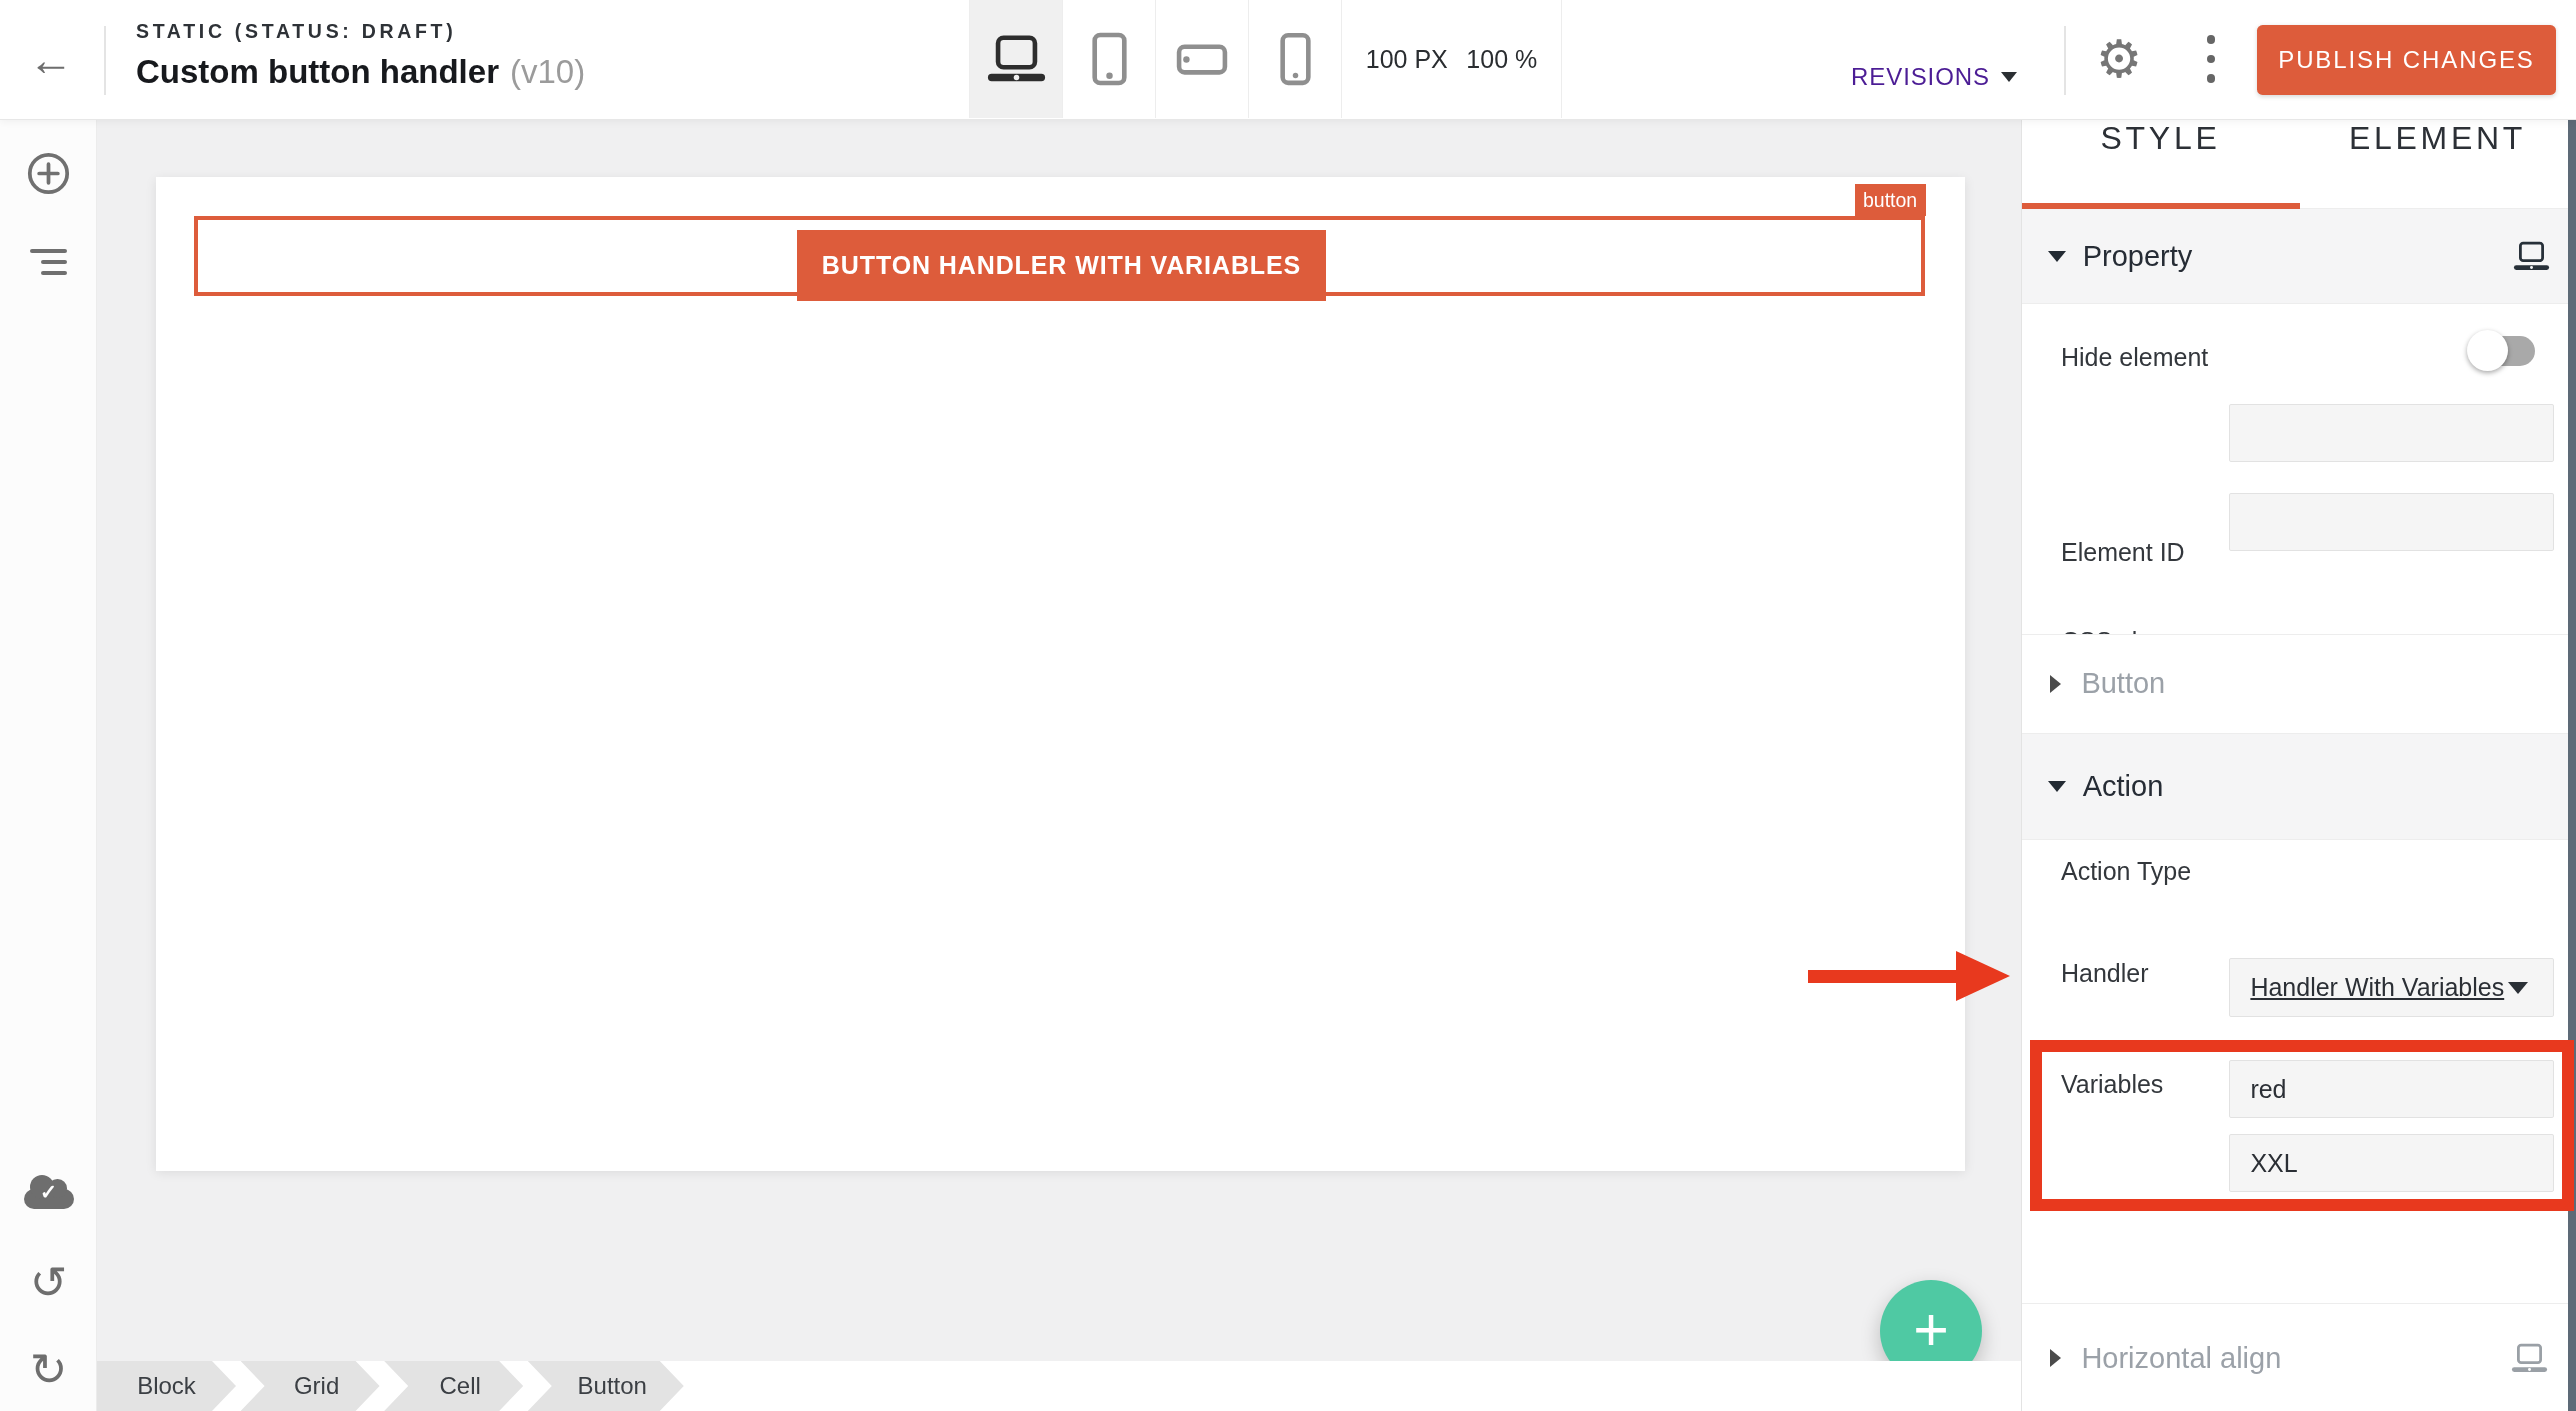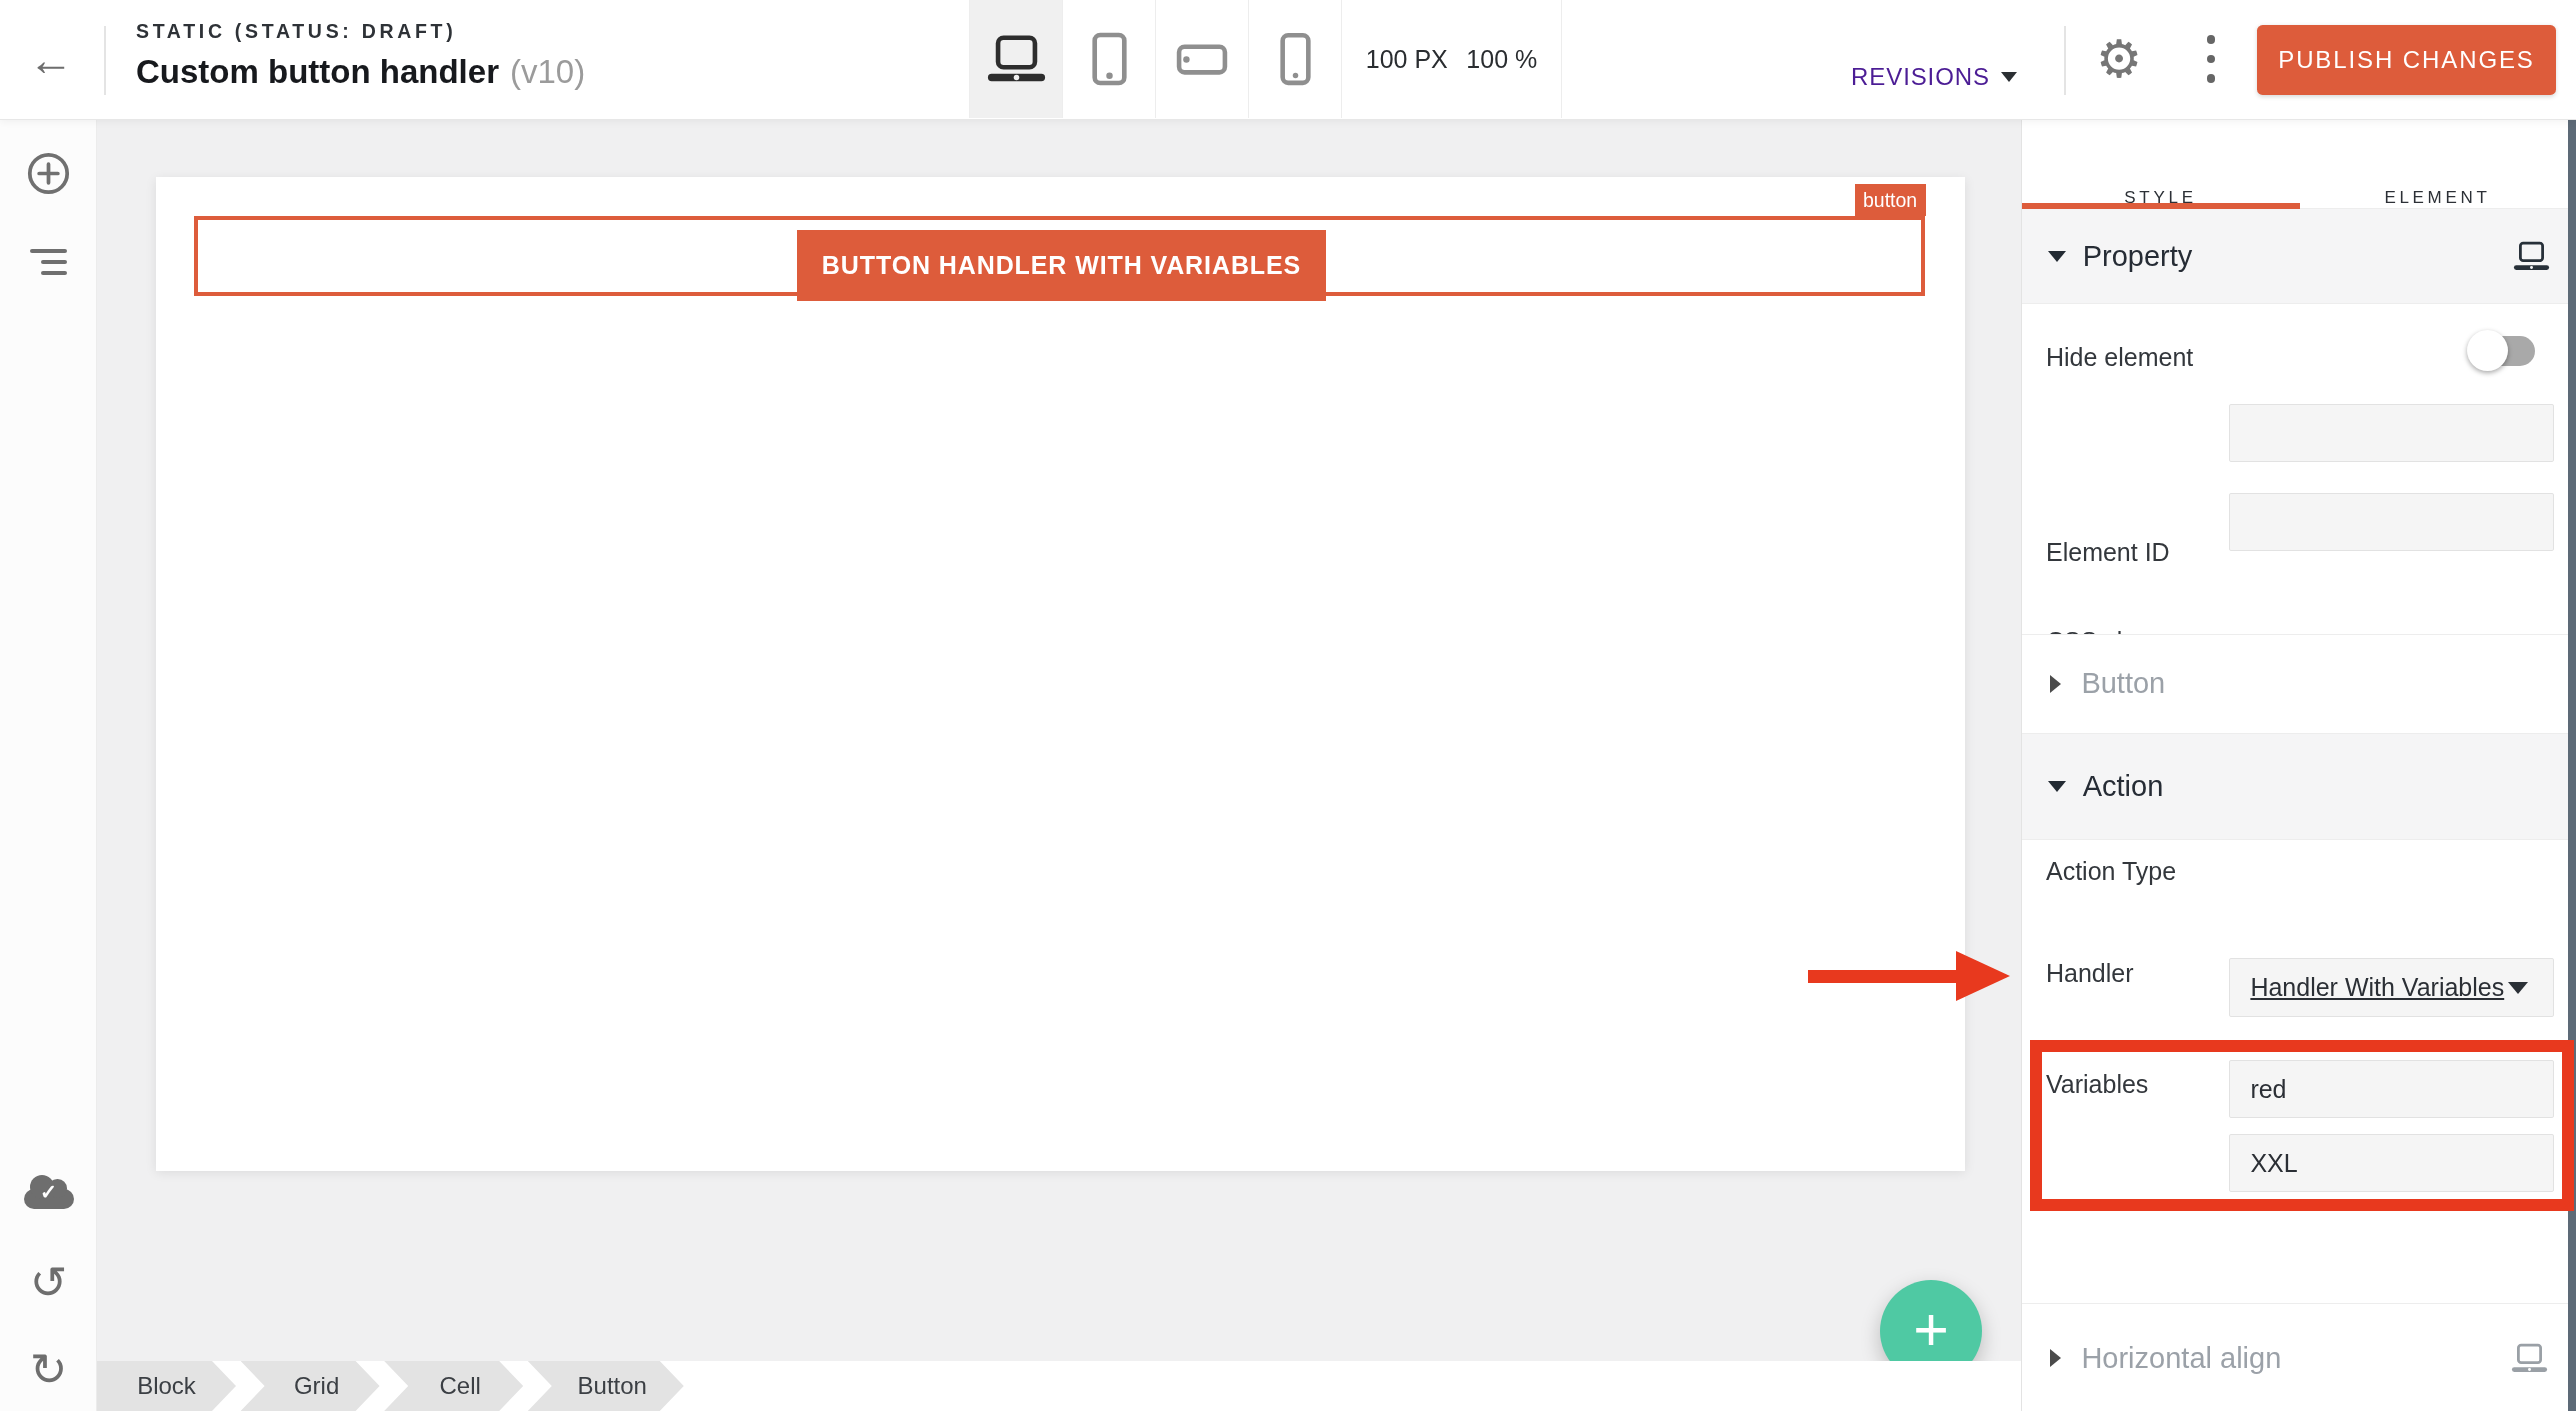--- a/index.html
+++ b/index.html
@@ -85,35 +85,35 @@
            justify-content:center; cursor:pointer; }
   .crumb.first { width:139px; clip-path:polygon(0 0, calc(100% - 24px) 0, 100% 50%, calc(100% - 24px) 100%, 0 100%); }
   .crumb.mid { width:139px; padding-left:13px;
                clip-path:polygon(0 0, calc(100% - 24px) 0, 100% 50%, calc(100% - 24px) 100%, 0 100%, 24px 50%); }
 
   
   .panel { position:absolute; left:2021px; top:120px; width:555px; height:1292px; background:#fff;
            border-left:1.9px solid #e3e3e3; z-index:30; }
   .tabbar { position:absolute; left:0; top:0; width:100%; height:89px; display:flex;
             border-bottom:1.9px solid #ededed; background:#fff; }
-  .tab { width:50%; display:flex; align-items:flex-end; justify-content:center; font-size:17px;
+  .tab { width:50%; display:flex; align-items:flex-start; justify-content:center; font-size:32px;
          letter-spacing:3.7px; color:#2c3036; cursor:pointer; }
   .tab-underline { position:absolute; left:0; top:83px; width:278px; height:6.5px; background:#dd5c3b; }
 
   .sec-header { position:absolute; left:0; width:100%; height:95px; background:#f5f5f6;
                 border-bottom:1.9px solid #ededed; border-top:1.9px solid #ededed; display:flex;
                 align-items:center; padding:0 26px; cursor:pointer; }
   .sec-title { font-size:29px; color:#262c35; margin-left:16.7px; }
   .caret-exp { width:0; height:0; border-left:9.3px solid transparent; border-right:9.3px solid transparent;
                border-top:11px solid #232b33; }
   .caret-col { width:0; height:0; border-top:9.3px solid transparent; border-bottom:9.3px solid transparent;
                border-left:11px solid #4b4b4b; }
   .sec-spacer { flex:1; }
 
-  .fld-label { position:absolute; left:24px; font-size:25px; color:#33373c; }
+  .fld-label { position:absolute; left:39px; font-size:25px; color:#33373c; }
   .fld-input { position:absolute; left:207px; width:325px; height:58px; background:#f5f5f5;
                border:1.9px solid #e2e2e2; border-radius:1.9px; font-family:"Liberation Sans",sans-serif;
                font-size:25px; color:#2b2f35; padding:0 20.4px; outline:none; }
   .fld-select { position:absolute; left:207px; width:325px; height:59px; background:#f5f5f5;
                 border:1.9px solid #e2e2e2; border-radius:1.9px; display:flex; align-items:center;
                 padding:0 20.4px; font-size:25px; color:#2b2f35; cursor:pointer; }
   .sel-caret { width:0; height:0; border-left:10.2px solid transparent; border-right:10.2px solid transparent;
                border-top:12px solid #2b3036; }
   .toggle { position:absolute; right:41px; top:216px; width:59px; height:30px; background:#a9a9a9;
             border-radius:15px; cursor:pointer; }

